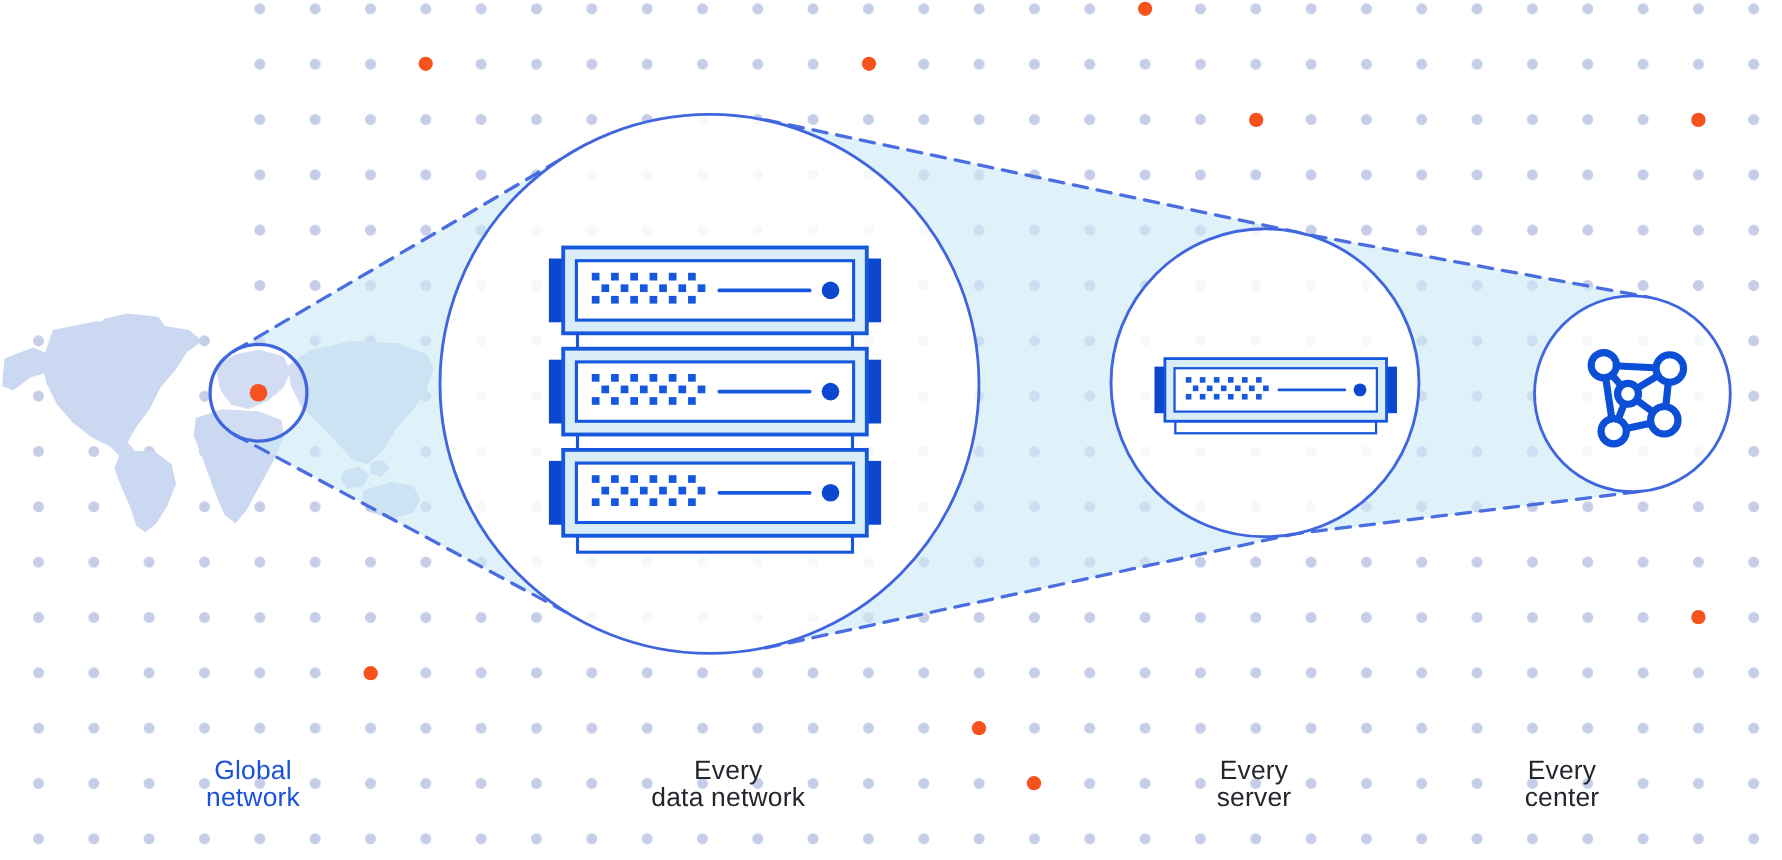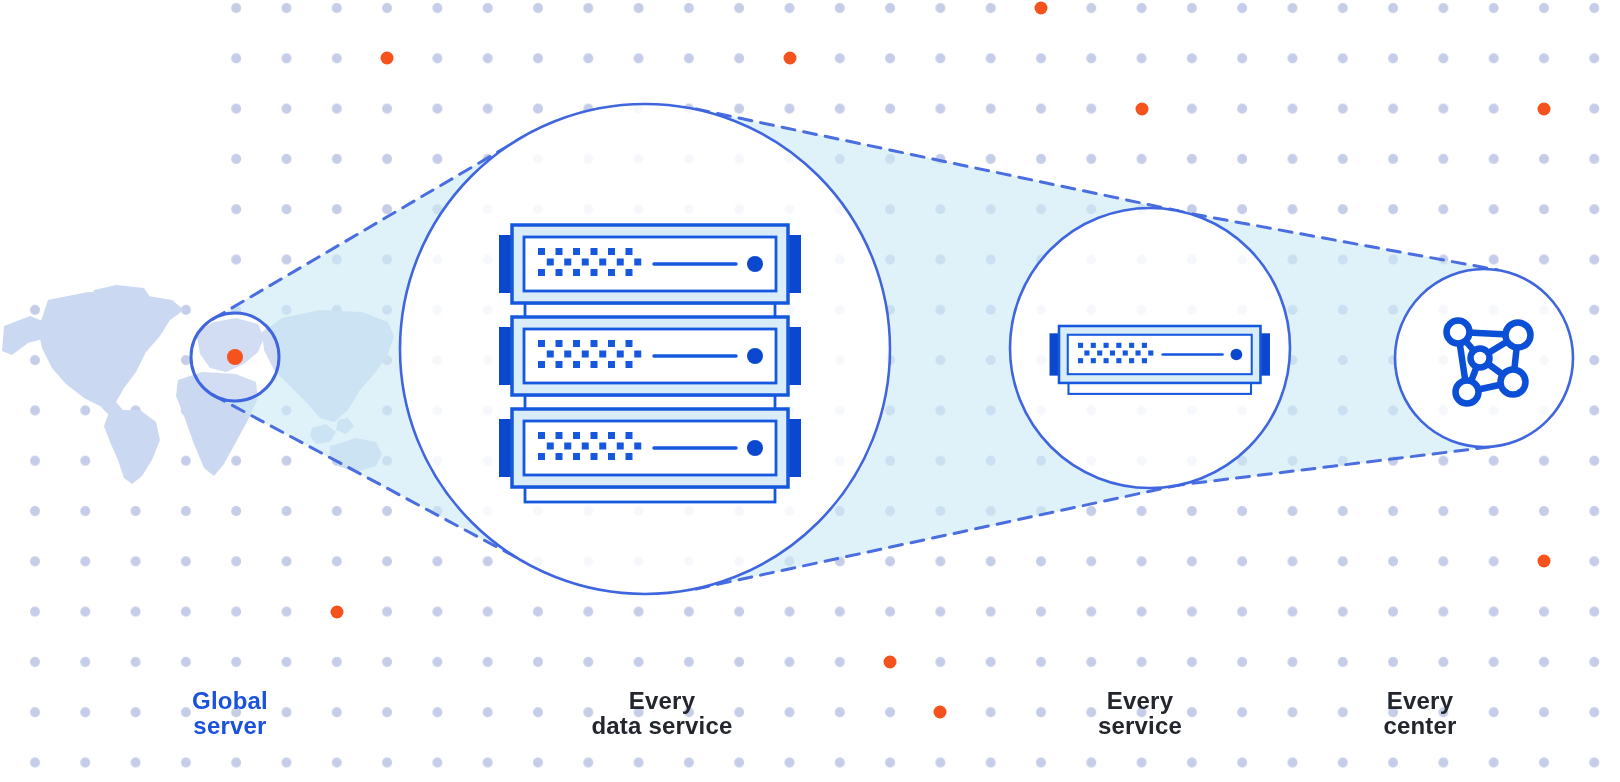--- a/index.html
+++ b/index.html
@@ -1,19 +1,19 @@
 <!DOCTYPE html>
 <html><head>
 <meta charset="utf-8">
 <style>
   html,body{margin:0;padding:0;background:#ffffff;}
   body{width:1620px;height:782px;position:relative;overflow:hidden;
        font-family:"Liberation Sans", sans-serif;}
   .stage-label{position:absolute;transform:translateX(-50%);text-align:center;
-       font-weight:700;font-size:24px;line-height:25px;color:#23262C;
+       font-weight:400;font-size:24px;line-height:25px;color:#23262C;
        letter-spacing:0.2px;white-space:nowrap;}
   .stage-label.blue{color:#1B52DB;}
   .stage-label span{display:block;}
   svg{position:absolute;left:0;top:0;}
 </style>
 </head>
 <body>
 
 <svg width="1620" height="782" viewBox="0 0 1620 782">
   <defs>
@@ -139,26 +139,26 @@
       <circle cx="1518" cy="335" r="12.5"></circle>
       <circle cx="1467" cy="392" r="11.5"></circle>
       <circle cx="1513" cy="382" r="12.5"></circle>
       <circle cx="1480" cy="358" r="9.5"></circle>
     </g>
   </g>
 </svg>
 
 <div class="stage-label blue" style="left:230px; top:688px;">
   <span>Global</span>
-  <span>server</span>
+  <span>network</span>
 </div>
 <div class="stage-label" style="left:662px; top:688px;">
   <span>Every</span>
-  <span>data service</span>
+  <span>data network</span>
 </div>
 <div class="stage-label" style="left:1140px; top:688px;">
   <span>Every</span>
-  <span>service</span>
+  <span>server</span>
 </div>
 <div class="stage-label" style="left:1420px; top:688px;">
   <span>Every</span>
   <span>center</span>
 </div>
 
 </body></html>

